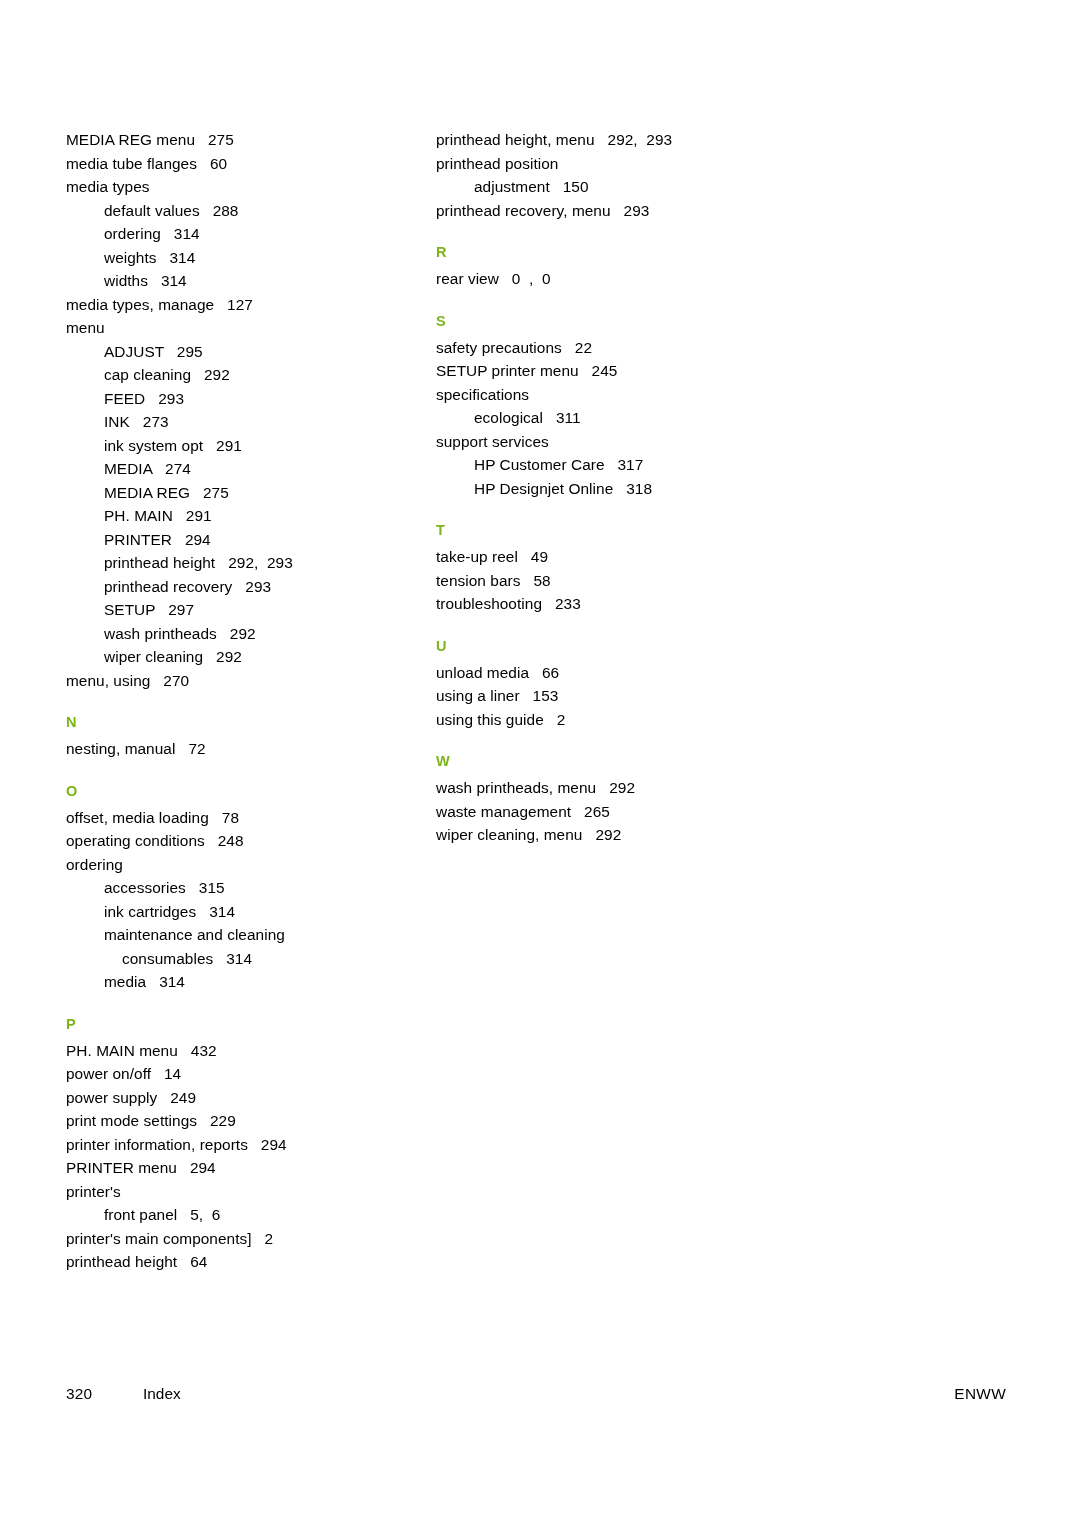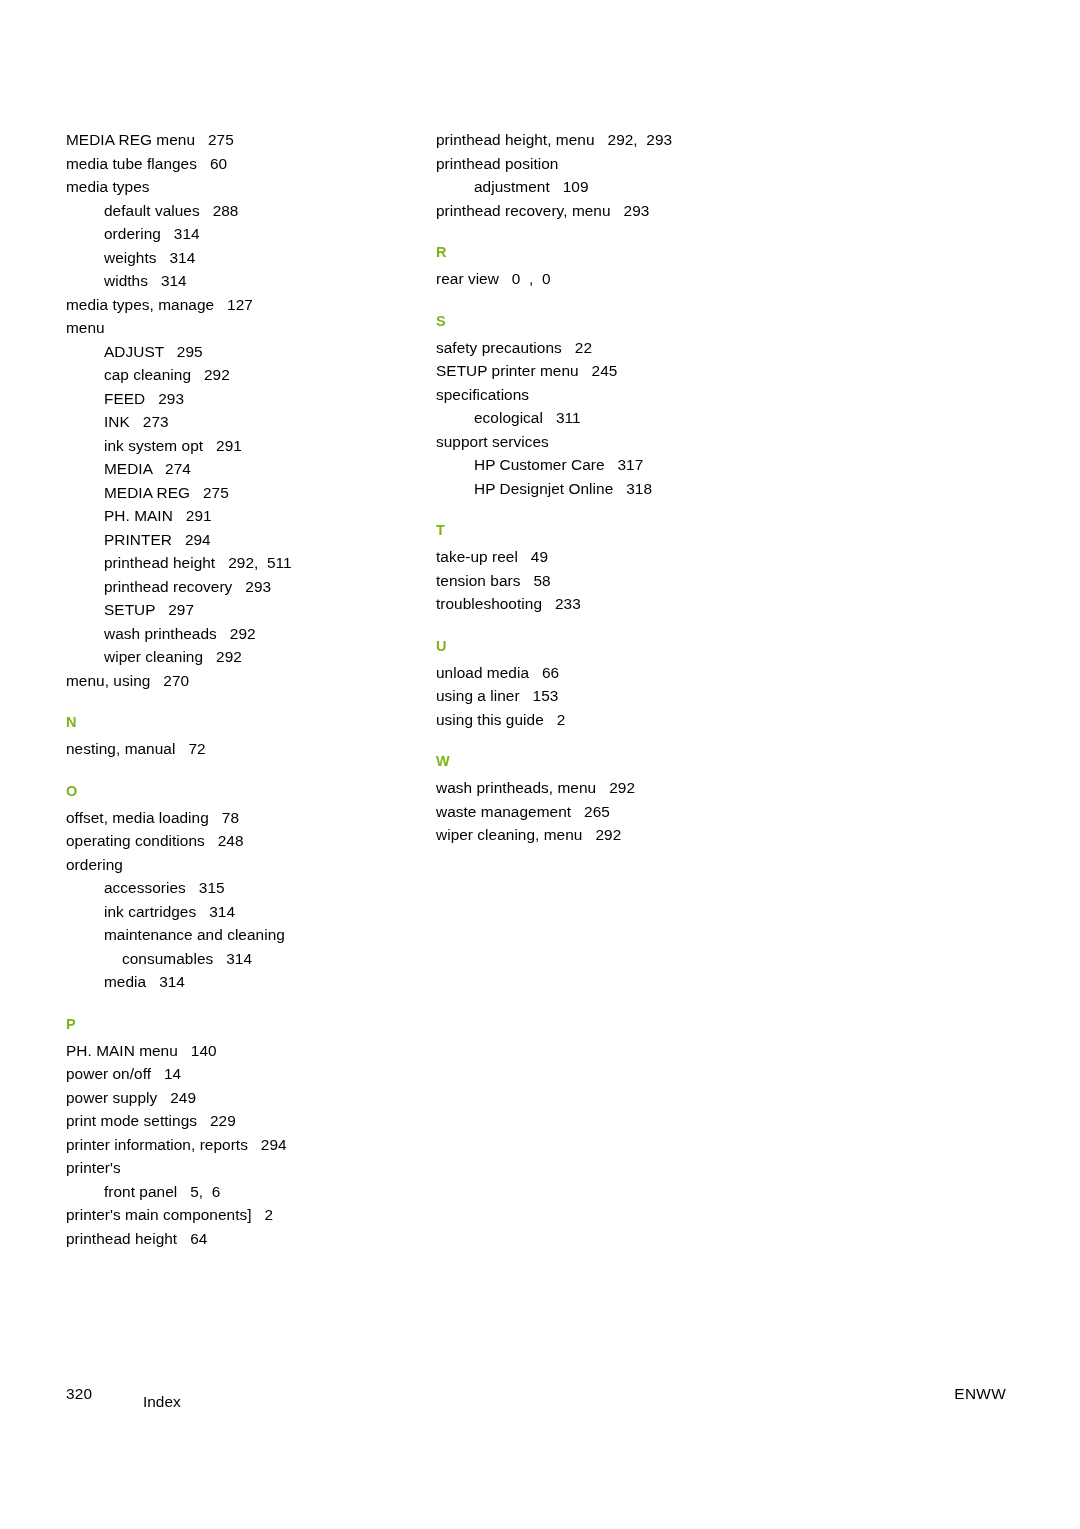--- a/index.html
+++ b/index.html
@@ -61,21 +61,21 @@
   }
   .footer-page {
     position: absolute;
     left: 0;
     top: 0;
     letter-spacing: 0.2px;
   }
   .footer-label {
     position: absolute;
     left: 77px;
-    top: 8px;
+    top: 0;
   }
   .footer-right {
     position: absolute;
     right: 0;
     top: 0;
     font-weight: normal;
     letter-spacing: 0.3px;
   }
 </style>
 </head>
@@ -95,52 +95,53 @@
         <div class="entry lvl0">menu</div>
         <div class="entry lvl1">ADJUST   295</div>
         <div class="entry lvl1">cap cleaning   292</div>
         <div class="entry lvl1">FEED   293</div>
         <div class="entry lvl1">INK   273</div>
         <div class="entry lvl1">ink system opt   291</div>
         <div class="entry lvl1">MEDIA   274</div>
         <div class="entry lvl1">MEDIA REG   275</div>
         <div class="entry lvl1">PH. MAIN   291</div>
         <div class="entry lvl1">PRINTER   294</div>
-        <div class="entry lvl1">printhead height   292,  511</div>
+        <div class="entry lvl1">printhead height   292,  293</div>
         <div class="entry lvl1">printhead recovery   293</div>
         <div class="entry lvl1">SETUP   297</div>
         <div class="entry lvl1">wash printheads   292</div>
         <div class="entry lvl1">wiper cleaning   292</div>
         <div class="entry lvl0">menu, using   270</div>
         <div class="section-letter">N</div>
         <div class="entry lvl0">nesting, manual   72</div>
         <div class="section-letter">O</div>
         <div class="entry lvl0">offset, media loading   78</div>
         <div class="entry lvl0">operating conditions   248</div>
         <div class="entry lvl0">ordering</div>
         <div class="entry lvl1">accessories   315</div>
         <div class="entry lvl1">ink cartridges   314</div>
         <div class="entry lvl1">maintenance and cleaning</div>
         <div class="entry lvl2">consumables   314</div>
         <div class="entry lvl1">media   314</div>
         <div class="section-letter">P</div>
-        <div class="entry lvl0">PH. MAIN menu   140</div>
+        <div class="entry lvl0">PH. MAIN menu   432</div>
         <div class="entry lvl0">power on/off   14</div>
         <div class="entry lvl0">power supply   249</div>
         <div class="entry lvl0">print mode settings   229</div>
         <div class="entry lvl0">printer information, reports   294</div>
+        <div class="entry lvl0">PRINTER menu   294</div>
         <div class="entry lvl0">printer's</div>
         <div class="entry lvl1">front panel   5,  6</div>
         <div class="entry lvl0">printer's main components]   2</div>
         <div class="entry lvl0">printhead height   64</div>
       </div>
     <div class="col col-right" id="col-right">
         <div class="entry lvl0">printhead height, menu   292,  293</div>
         <div class="entry lvl0">printhead position</div>
-        <div class="entry lvl1">adjustment   109</div>
+        <div class="entry lvl1">adjustment   150</div>
         <div class="entry lvl0">printhead recovery, menu   293</div>
         <div class="section-letter">R</div>
         <div class="entry lvl0">rear view   0  ,  0</div>
         <div class="section-letter">S</div>
         <div class="entry lvl0">safety precautions   22</div>
         <div class="entry lvl0">SETUP printer menu   245</div>
         <div class="entry lvl0">specifications</div>
         <div class="entry lvl1">ecological   311</div>
         <div class="entry lvl0">support services</div>
         <div class="entry lvl1">HP Customer Care   317</div>

